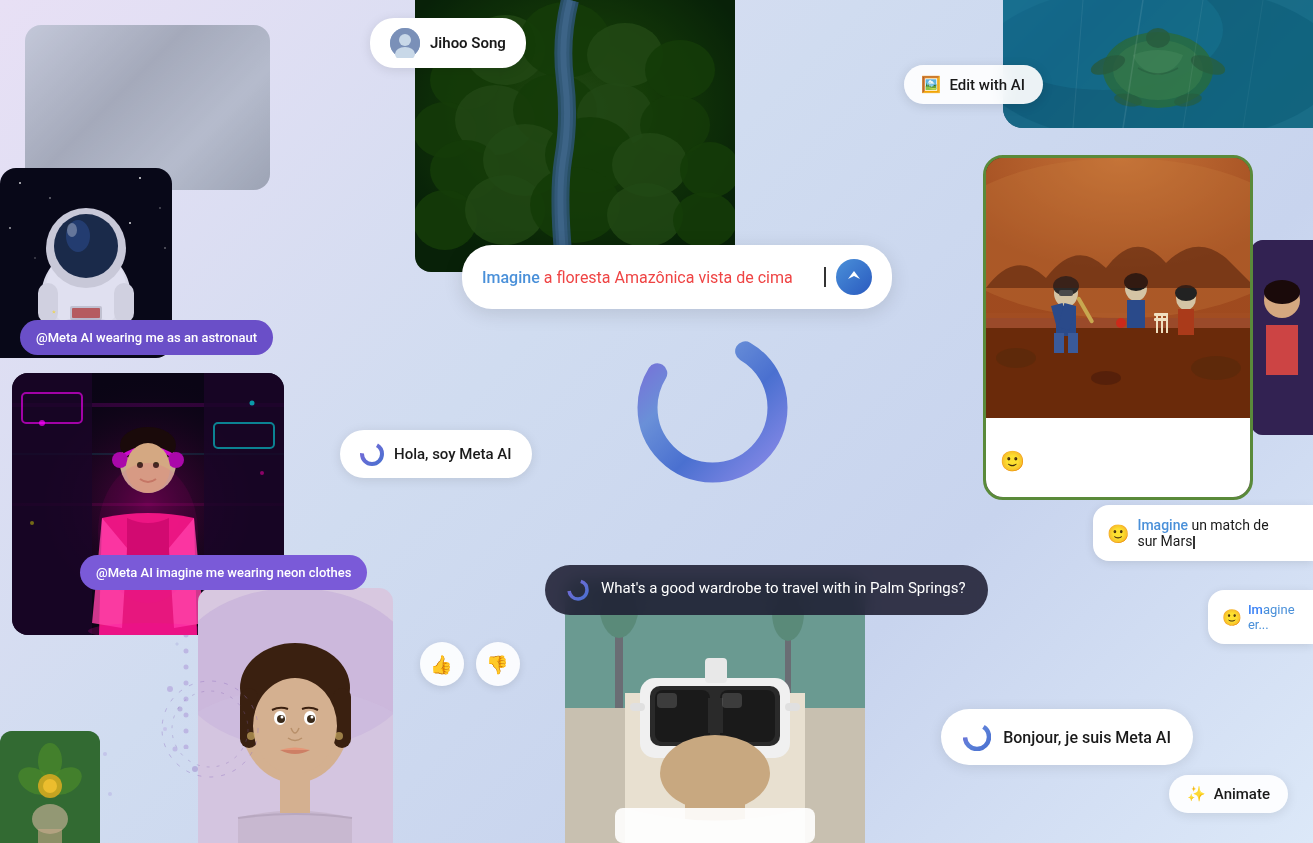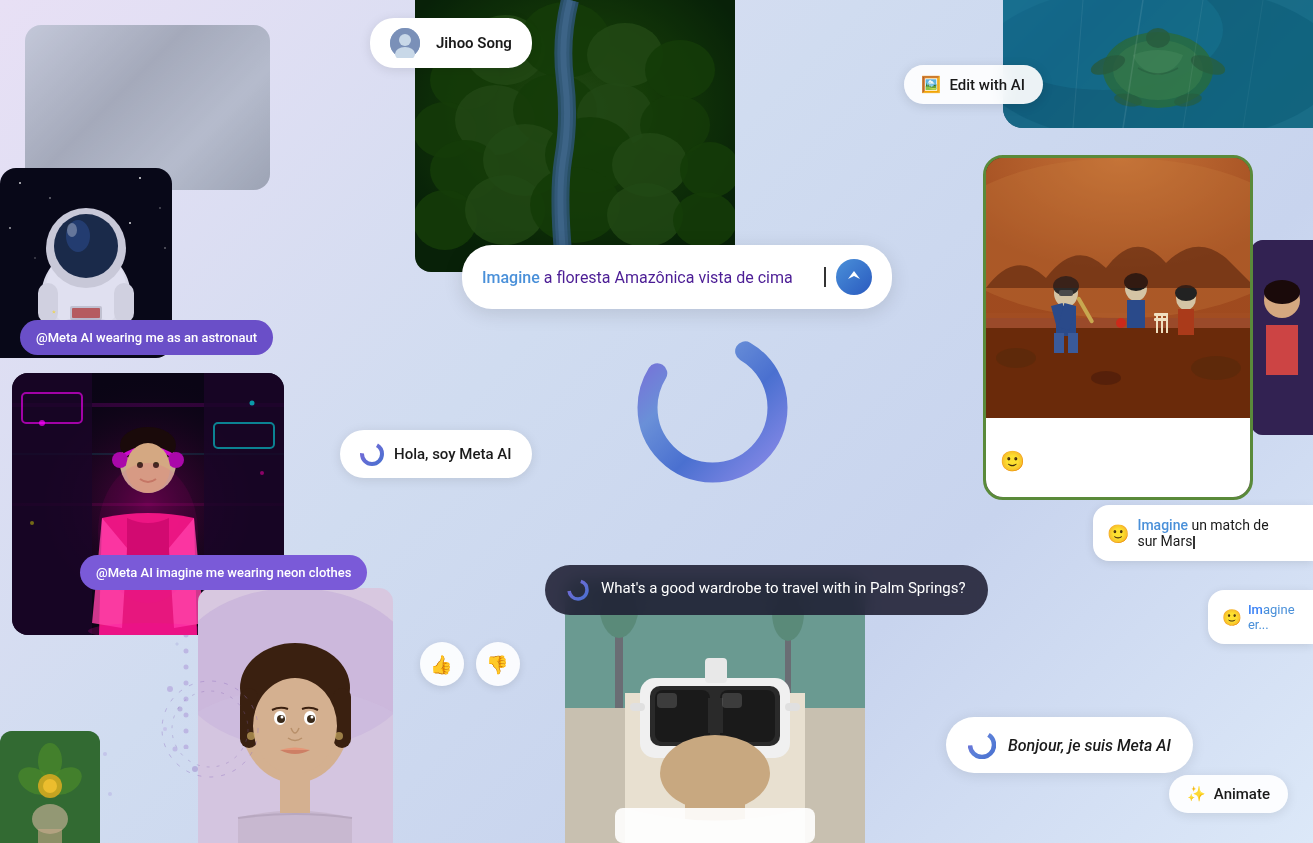--- a/index.html
+++ b/index.html
@@ -36,21 +36,21 @@
     
     .jihoo-bubble {
       position: absolute;
       top: 18px;
       left: 370px;
       background: white;
       border-radius: 24px;
       padding: 10px 20px;
       display: flex;
       align-items: center;
-      gap: 16px;
+      gap: 10px;
       font-size: 15px;
       font-weight: 600;
       color: #1a1a1a;
       box-shadow: 0 2px 12px rgba(0,0,0,0.1);
       z-index: 20;
     }
     .jihoo-avatar {
       width: 30px;
       height: 30px;
       border-radius: 50%;
@@ -270,34 +270,33 @@
       align-items: center;
       justify-content: center;
       font-size: 18px;
       cursor: pointer;
       box-shadow: 0 2px 8px rgba(0,0,0,0.1);
     }
 
     
     .bonjour-bubble {
       position: absolute;
-      bottom: 70px;
+      bottom: 78px;
       right: 120px;
       background: white;
       border-radius: 30px;
       padding: 14px 22px;
       display: flex;
       align-items: center;
       gap: 12px;
       font-size: 16px;
       font-weight: 500;
       color: #1a1a1a;
       box-shadow: 0 2px 14px rgba(0,0,0,0.1);
       z-index: 20;
-      font-style: italic;
     }
 
     
     .animate-btn {
       position: absolute;
       bottom: 30px;
       right: 25px;
       background: rgba(255,255,255,0.92);
       border-radius: 24px;
       padding: 10px 18px;
@@ -560,21 +559,21 @@
         </linearGradient>
       </defs>
       <circle cx="12" cy="12" r="10" fill="none" stroke="url(#miniGrad)" stroke-width="4" stroke-dasharray="42 20" stroke-dashoffset="10"></circle>
     </svg>
   </div>
   <span>Hola, soy Meta AI</span>
 </div>
 
 <div class="imagine-input">
   <span class="imagine-word">Imagine</span>
-  <span style="flex:1;color:#4c1d95;">a floresta Amazônica vista de cima</span>
+  <span style="flex:1;color:#ef4444;">a floresta Amazônica vista de cima</span>
   <span class="imagine-cursor"></span>
   <div class="send-btn">
     <svg width="16" height="16" viewBox="0 0 16 16" fill="white">
       <path d="M8 2 L14 10 L8 7 L2 10 Z"></path>
     </svg>
   </div>
 </div>
 
 <div class="cricket-card">
   <div class="cricket-image">

